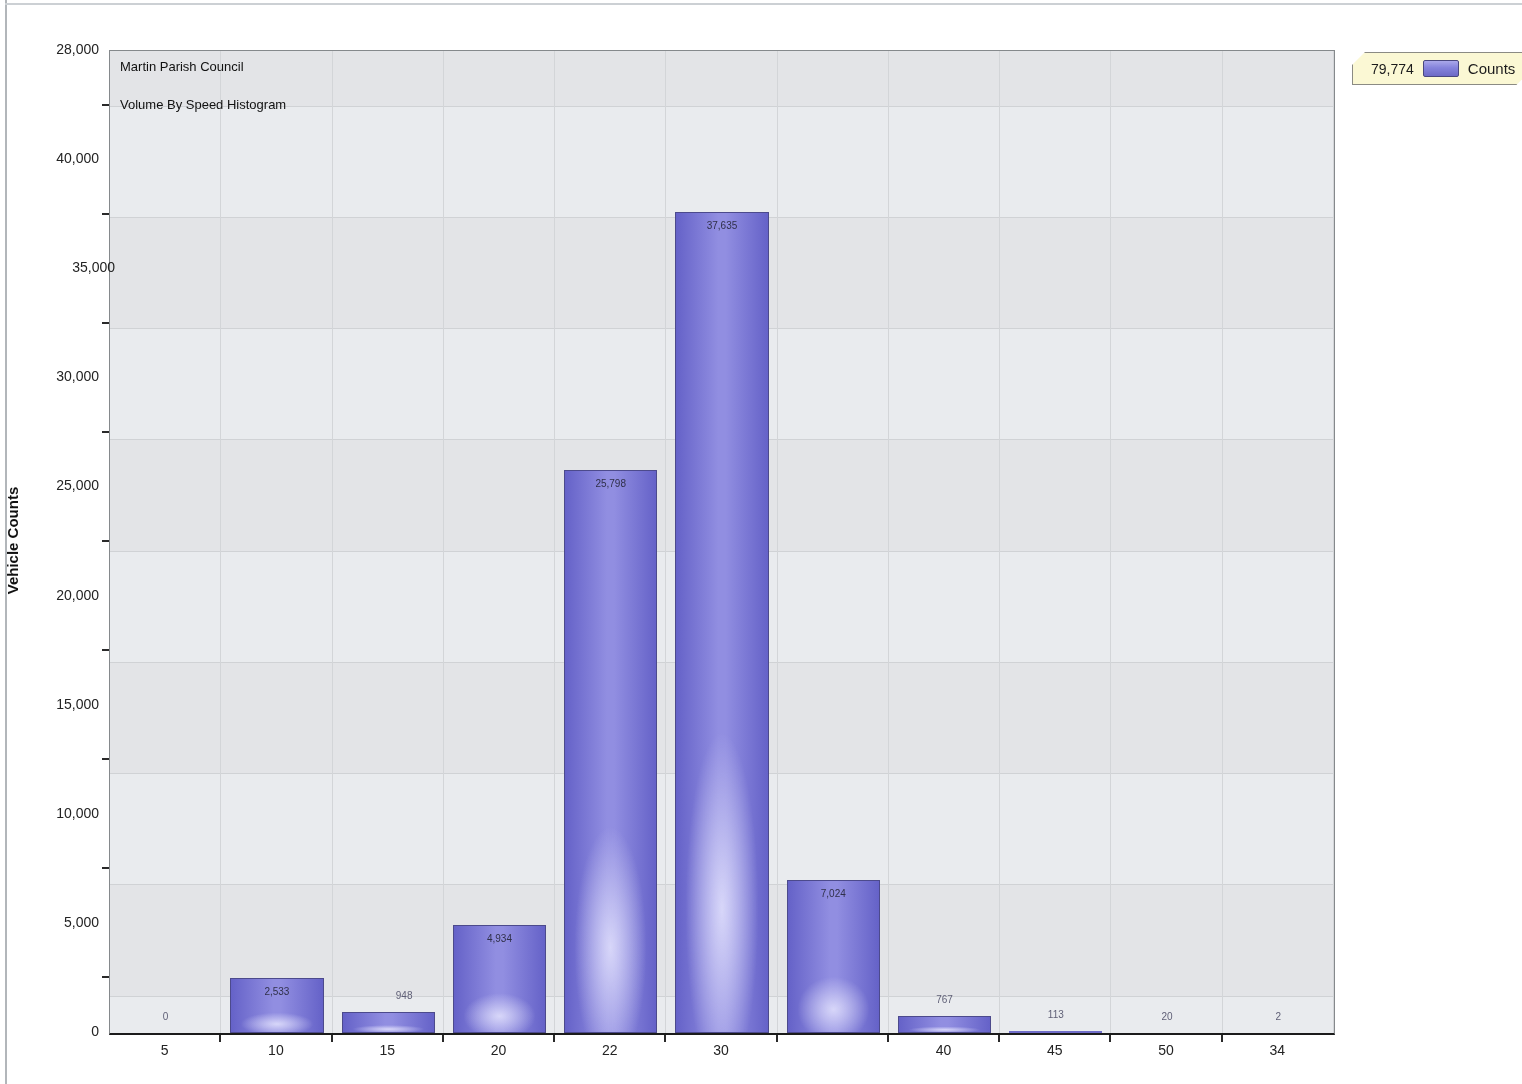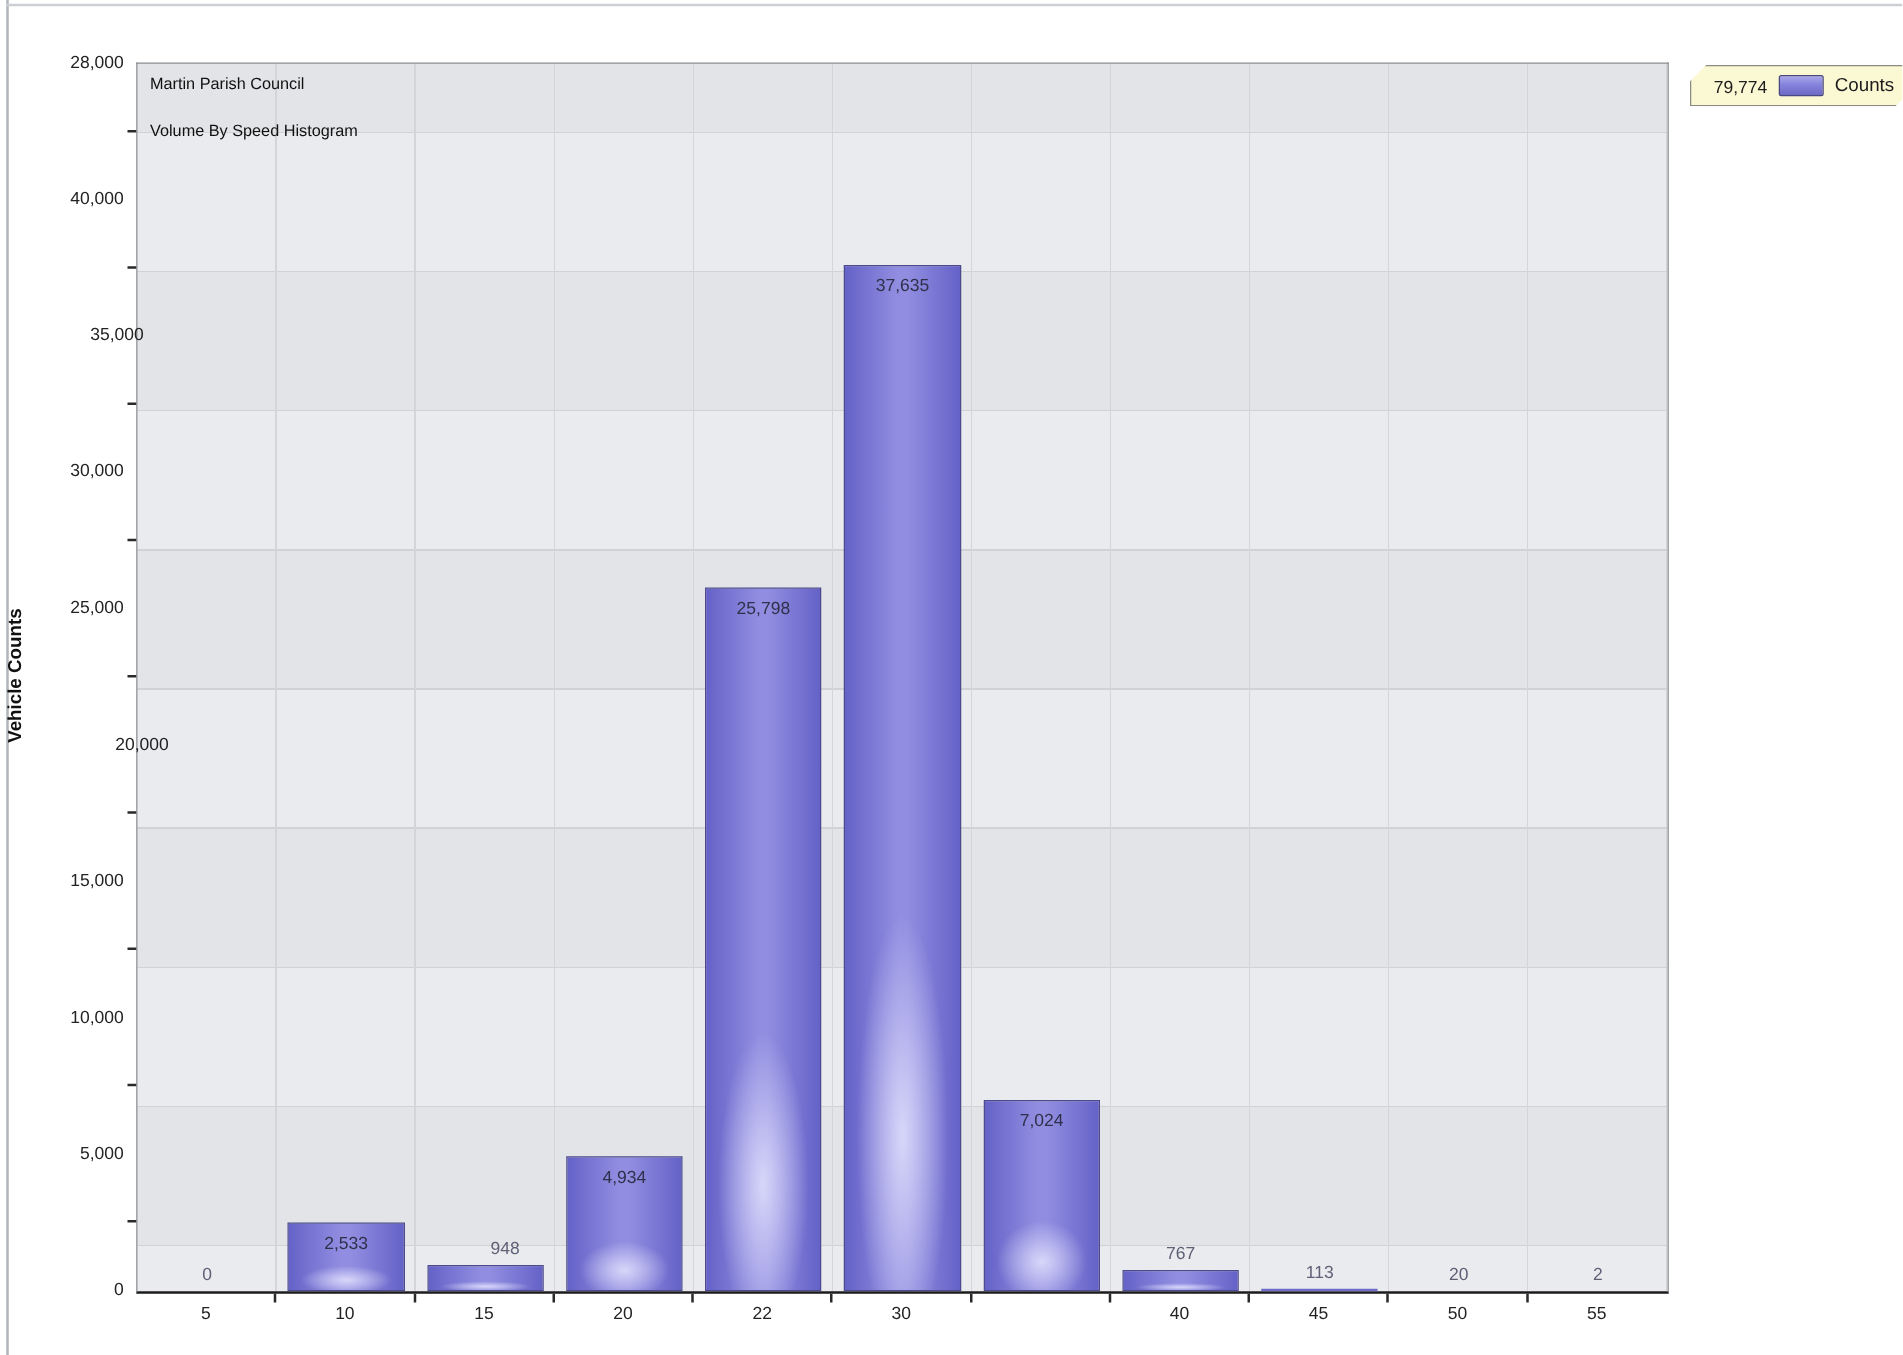--- a/index.html
+++ b/index.html
@@ -36,21 +36,21 @@
 
   .bar{
     position:absolute;box-sizing:border-box;
     border:1px solid #4c4a8c;
     background:
       radial-gradient(ellipse 55% 30% at 50% 85%, rgba(219,218,250,0.95), rgba(219,218,250,0) 72%),
       linear-gradient(to right, #6562c8 0%, #918ee1 46%, #918ee1 54%, #6562c8 100%);
   }
   .bar.thin{border:none;background:#6f6cc8;}
   .bar-label{
-    position:absolute;font-size:14px;text-align:center;white-space:nowrap;pointer-events:none;
+    position:absolute;font-size:10px;text-align:center;white-space:nowrap;pointer-events:none;
   }
   .bar-label.inside{color:#30304a;}
   .bar-label.above{color:#5f5f76;}
 
   .y-tick{position:absolute;width:7px;height:2px;background:#2a2a2a;}
   .x-tick{position:absolute;width:2px;height:7px;background:#2a2a2a;}
   .y-lab{position:absolute;left:0;width:99px;text-align:right;font-size:14px;color:#232323;}
   .x-lab{position:absolute;text-align:center;font-size:14px;color:#232323;}
 
   .axis-title{position:absolute;font-weight:bold;font-size:15px;color:#111;}
@@ -121,21 +121,21 @@
 
   <div class="tab" id="legend-tab">
     <span id="legend-value">79,774</span>
     <span id="legend-swatch"></span>
     <span id="legend-label">Counts</span>
   </div>
 <div class="y-lab" style="top: 1023px;">0</div>
     <div class="y-lab" style="top: 913.889px;">5,000</div>
     <div class="y-lab" style="top: 804.778px;">10,000</div>
     <div class="y-lab" style="top: 695.667px;">15,000</div>
-    <div class="y-lab" style="top: 586.556px; padding-left: 36px;">20,000</div>
+    <div class="y-lab" style="top: 586.556px;">20,000</div>
     <div class="y-lab" style="top: 477.444px;">25,000</div>
     <div class="y-lab" style="top: 368.333px;">30,000</div>
     <div class="y-lab" style="top: 259.222px; margin-left: 16px;">35,000</div>
     <div class="y-lab" style="top: 150.111px;">40,000</div>
     <div class="y-lab" style="top: 41px;">28,000</div>
     <div class="y-tick" style="left: 102px; top: 976.444px;"></div>
     <div class="y-tick" style="left: 102px; top: 867.333px;"></div>
     <div class="y-tick" style="left: 102px; top: 758.222px;"></div>
     <div class="y-tick" style="left: 102px; top: 649.111px;"></div>
     <div class="y-tick" style="left: 102px; top: 540px;"></div>
@@ -156,14 +156,14 @@
     <div class="x-lab" style="left: 109px; width: 111.273px; top: 1042px;">5</div>
     <div class="x-lab" style="left: 220.273px; width: 111.273px; top: 1042px;">10</div>
     <div class="x-lab" style="left: 331.545px; width: 111.273px; top: 1042px;">15</div>
     <div class="x-lab" style="left: 442.818px; width: 111.273px; top: 1042px;">20</div>
     <div class="x-lab" style="left: 554.091px; width: 111.273px; top: 1042px;">22</div>
     <div class="x-lab" style="left: 665.364px; width: 111.273px; top: 1042px;">30</div>
     <div class="x-lab" style="left: 776.636px; width: 111.273px; top: 1042px; margin-top: 48px;">35</div>
     <div class="x-lab" style="left: 887.909px; width: 111.273px; top: 1042px;">40</div>
     <div class="x-lab" style="left: 999.182px; width: 111.273px; top: 1042px;">45</div>
     <div class="x-lab" style="left: 1110.45px; width: 111.273px; top: 1042px;">50</div>
-    <div class="x-lab" style="left: 1221.73px; width: 111.273px; top: 1042px;">55</div>
+    <div class="x-lab" style="left: 1221.73px; width: 111.273px; top: 1042px;">34</div>
   </div>
 
 </body></html>

